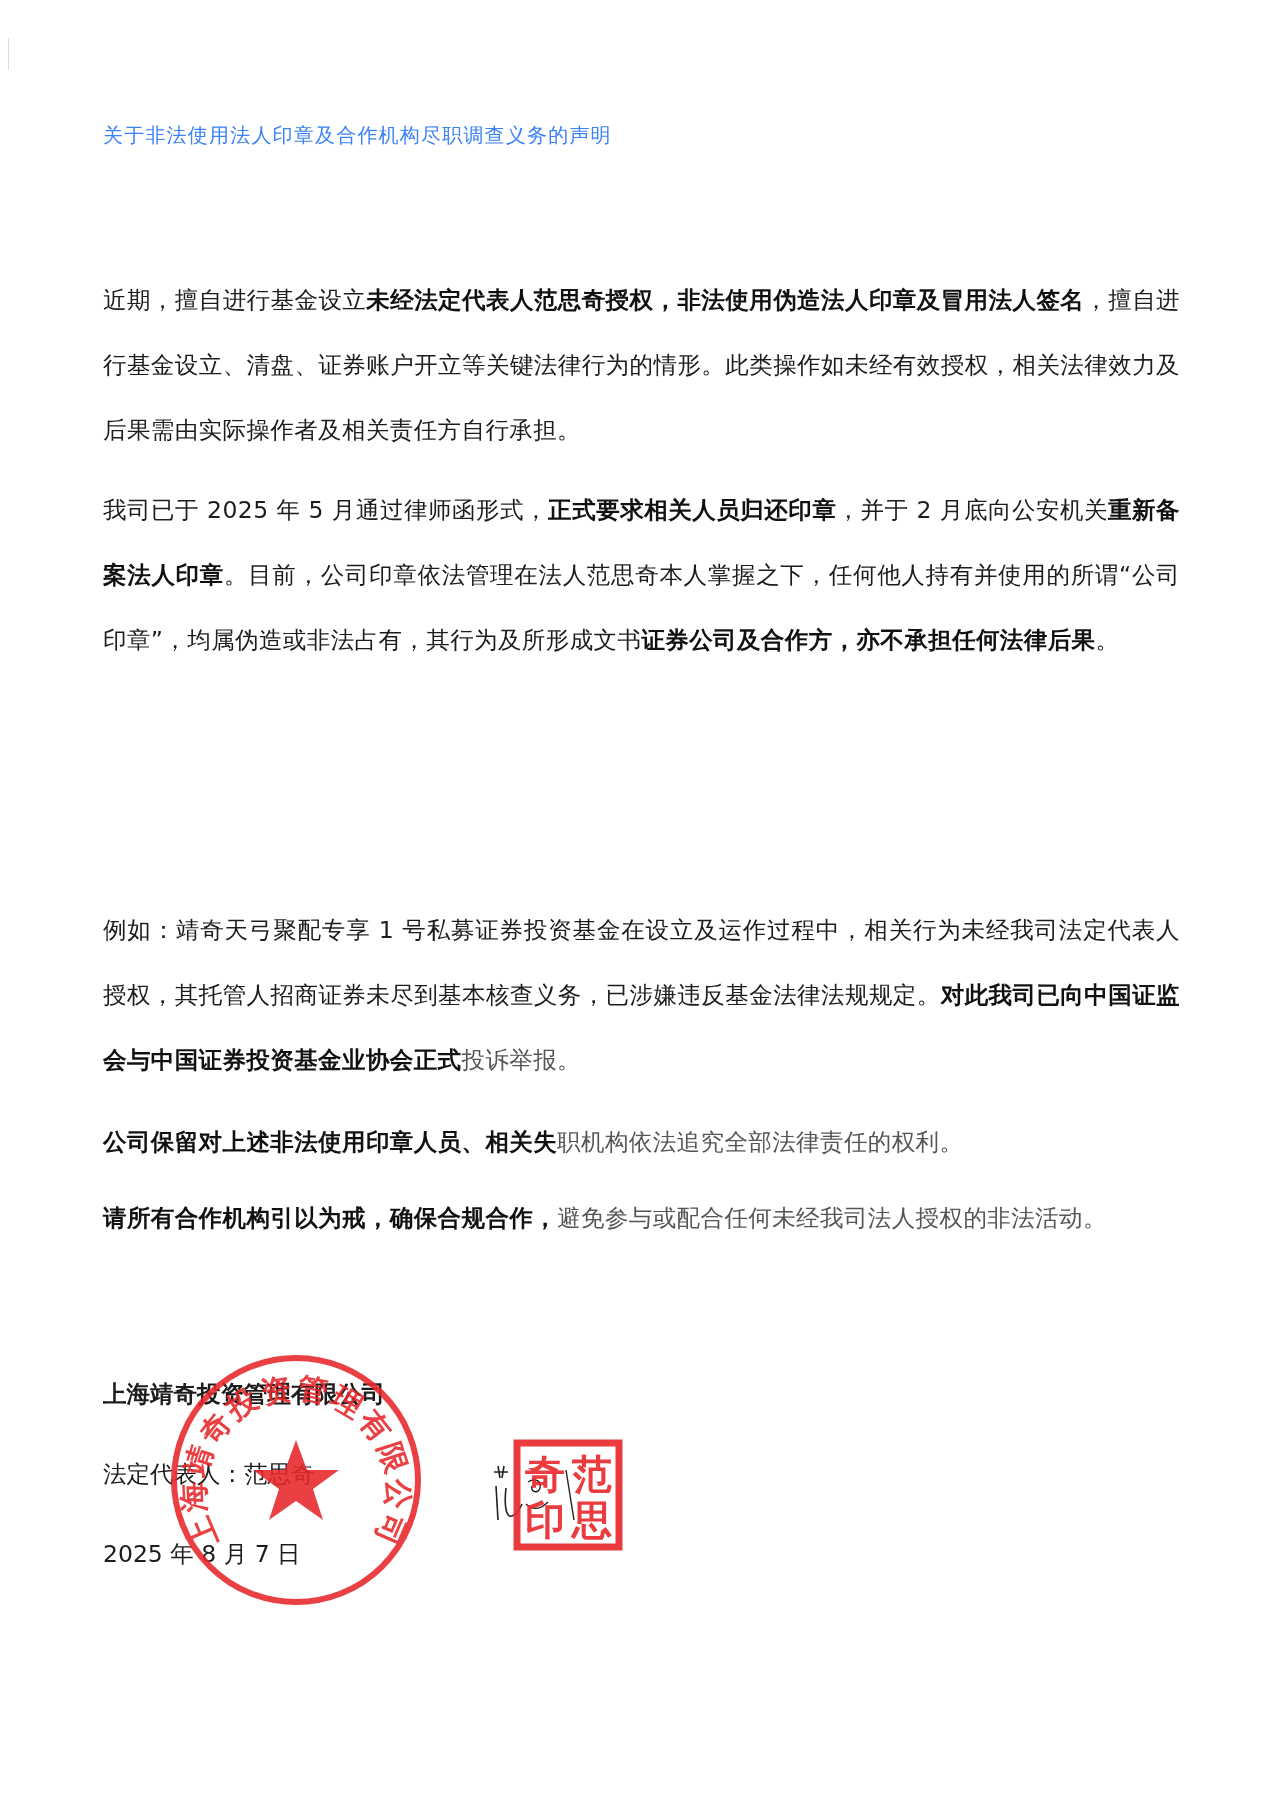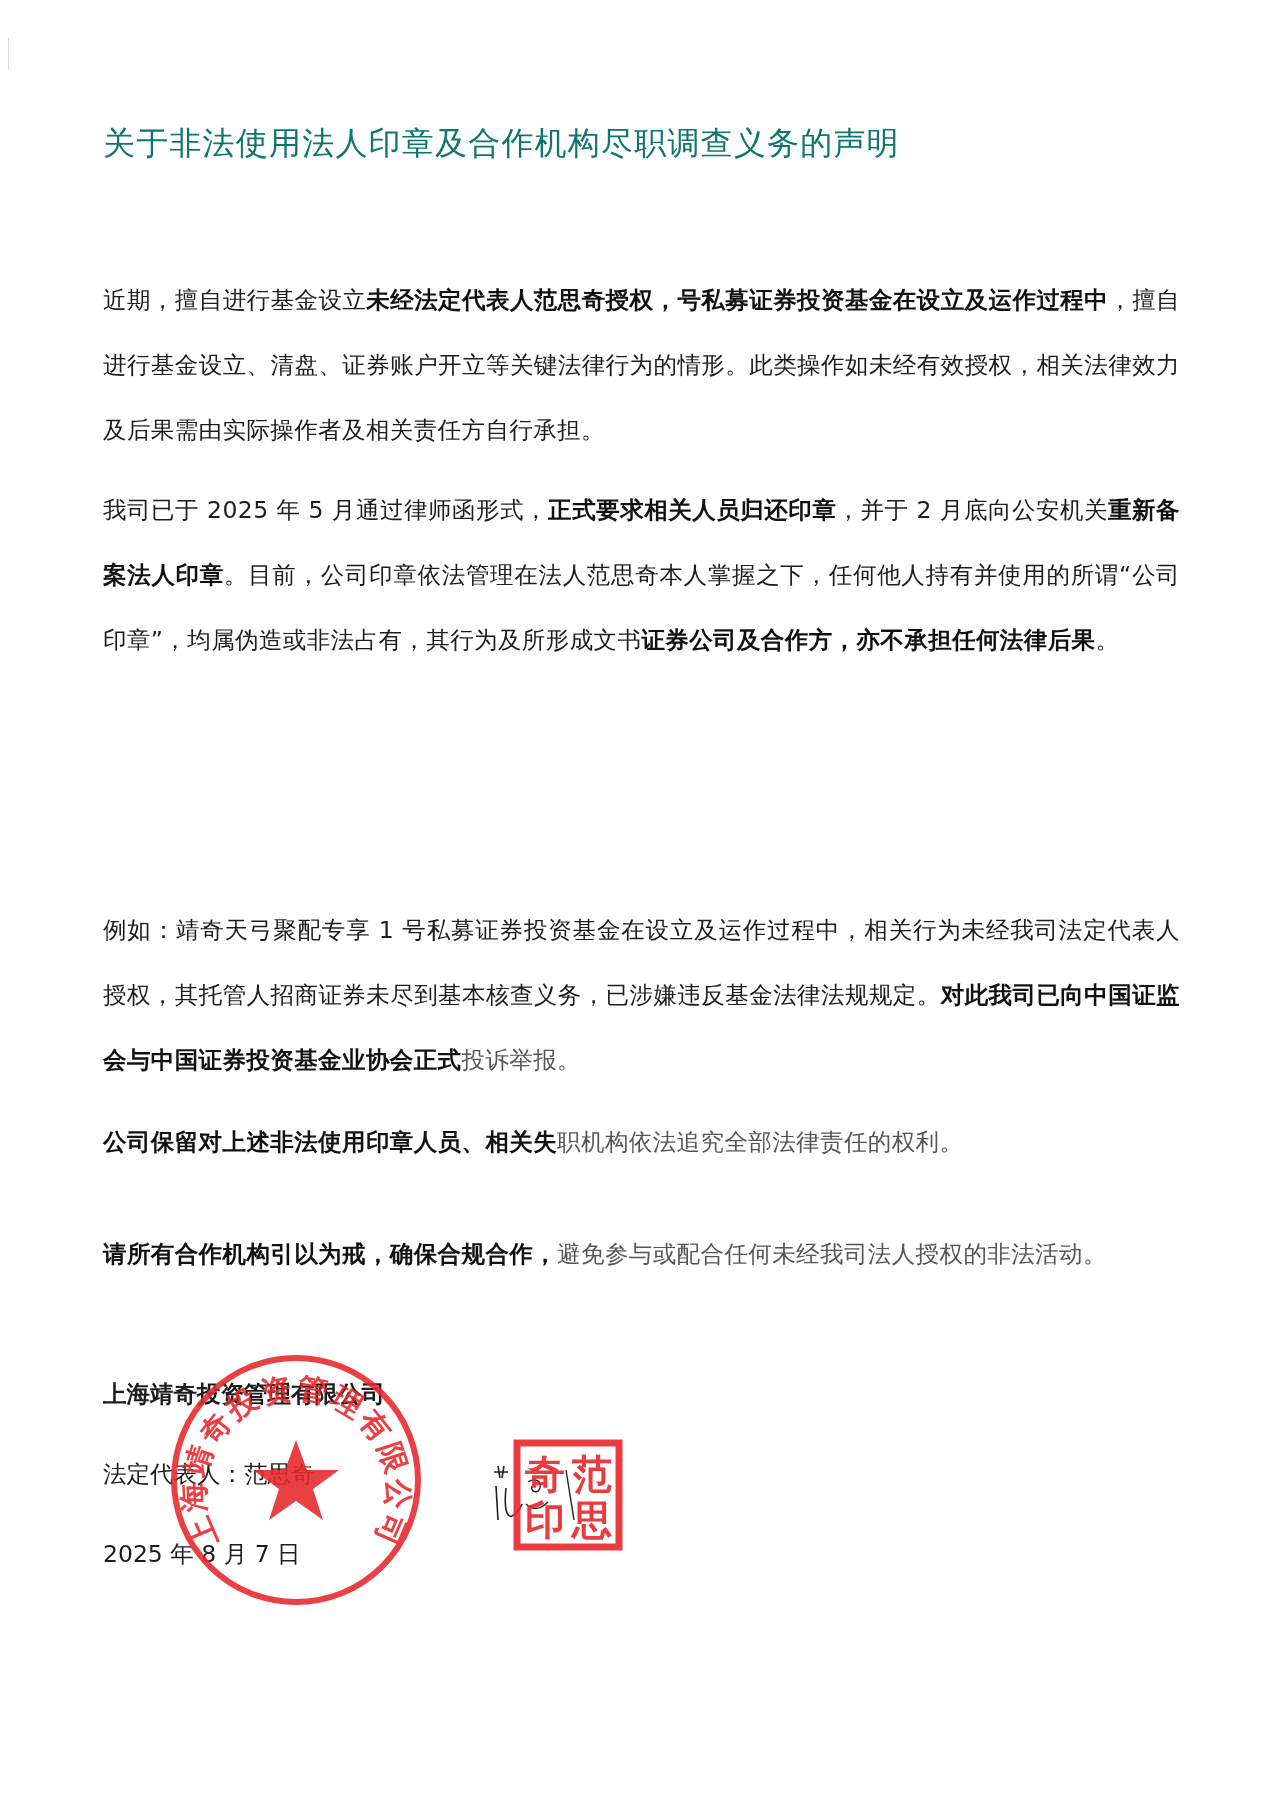--- a/index.html
+++ b/index.html
@@ -19,23 +19,23 @@
       position: absolute;
       left: 0; top: 0;
       width: 1280px;
       height: 1810px;
     }
     .title {
       position: absolute;
       left: 103px;
       top: 122px;
       font-family: "DejaVu Sans", "Liberation Sans", sans-serif;
-      font-size: 32px;
+      font-size: 20px;
       letter-spacing: 1.2px;
-      color: #0f766e;
+      color: #3b82f6;
       white-space: nowrap;
       margin: 0;
       font-weight: normal;
     }
     .body-text {
       position: absolute;
       left: 103px;
       width: 1077px;
       font-family: "DejaVu Sans", "Liberation Sans", sans-serif;
       font-size: 23.5px;
@@ -90,37 +90,37 @@
   </style>
 </head>
 <body>
 
 <div class="page">
   <div class="scan-mark"></div>
 
   <h1 class="title">关于非法使用法人印章及合作机构尽职调查义务的声明</h1>
 
   <p class="body-text" style="top:268px;">
-    <span>近期，擅自进行基金设立</span><span class="b">未经法定代表人范思奇授权，号私募证券投资基金在设立及运作过程中</span><span>，擅自进行基金设立、清盘、证券账户开立等关键法律行为的情形。此类操作如未经有效授权，相关法律效力及后果需由实际操作者及相关责任方自行承担。</span>
+    <span>近期，擅自进行基金设立</span><span class="b">未经法定代表人范思奇授权，非法使用伪造法人印章及冒用法人签名</span><span>，擅自进行基金设立、清盘、证券账户开立等关键法律行为的情形。此类操作如未经有效授权，相关法律效力及后果需由实际操作者及相关责任方自行承担。</span>
   </p>
 
   <p class="body-text" style="top:478px;">
     <span>我司已于 2025 年 5 月通过律师函形式，</span><span class="b">正式要求相关人员归还印章</span><span>，并于 2 月底向公安机关</span><span class="b">重新备案法人印章</span><span>。目前，公司印章依法管理在法人范思奇本人掌握之下，任何他人持有并使用的所谓“公司印章”，均属伪造或非法占有，其行为及所形成文书</span><span class="b">证券公司及合作方，亦不承担任何法律后果</span><span>。</span>
   </p>
 
 
   <p class="body-text" style="top:898px;">
     <span>例如：靖奇天弓聚配专享 1 号私募证券投资基金在设立及运作过程中，相关行为未经我司法定代表人授权，其托管人招商证券未尽到基本核查义务，已涉嫌违反基金法律法规规定。</span><span class="b">对此我司已向中国证监会与中国证券投资基金业协会正式</span><span class="light">投诉举报。</span>
   </p>
 
   <p class="body-text" style="top:1110px;">
     <span class="b">公司保留对上述非法使用印章人员、相关失</span><span class="light">职机构依法追究全部法律责任的权利。</span>
   </p>
 
-  <p class="body-text" style="top:1222px;">
+  <p class="body-text" style="top:1186px;">
     <span class="b">请所有合作机构引以为戒，确保合规合作，</span><span class="light">避免参与或配合任何未经我司法人授权的非法活动。</span>
   </p>
 
   <div class="sig b" style="top:1378px;">上海靖奇投资管理有限公司</div>
   <div class="sig" style="top:1458px;">
     <span>法定代表人：</span><span>范思奇</span>
   </div>
   <div class="sig" style="top:1538px;">2025 年 8 月 7 日</div>
 
   <svg class="round-seal" viewBox="0 0 256 256">

